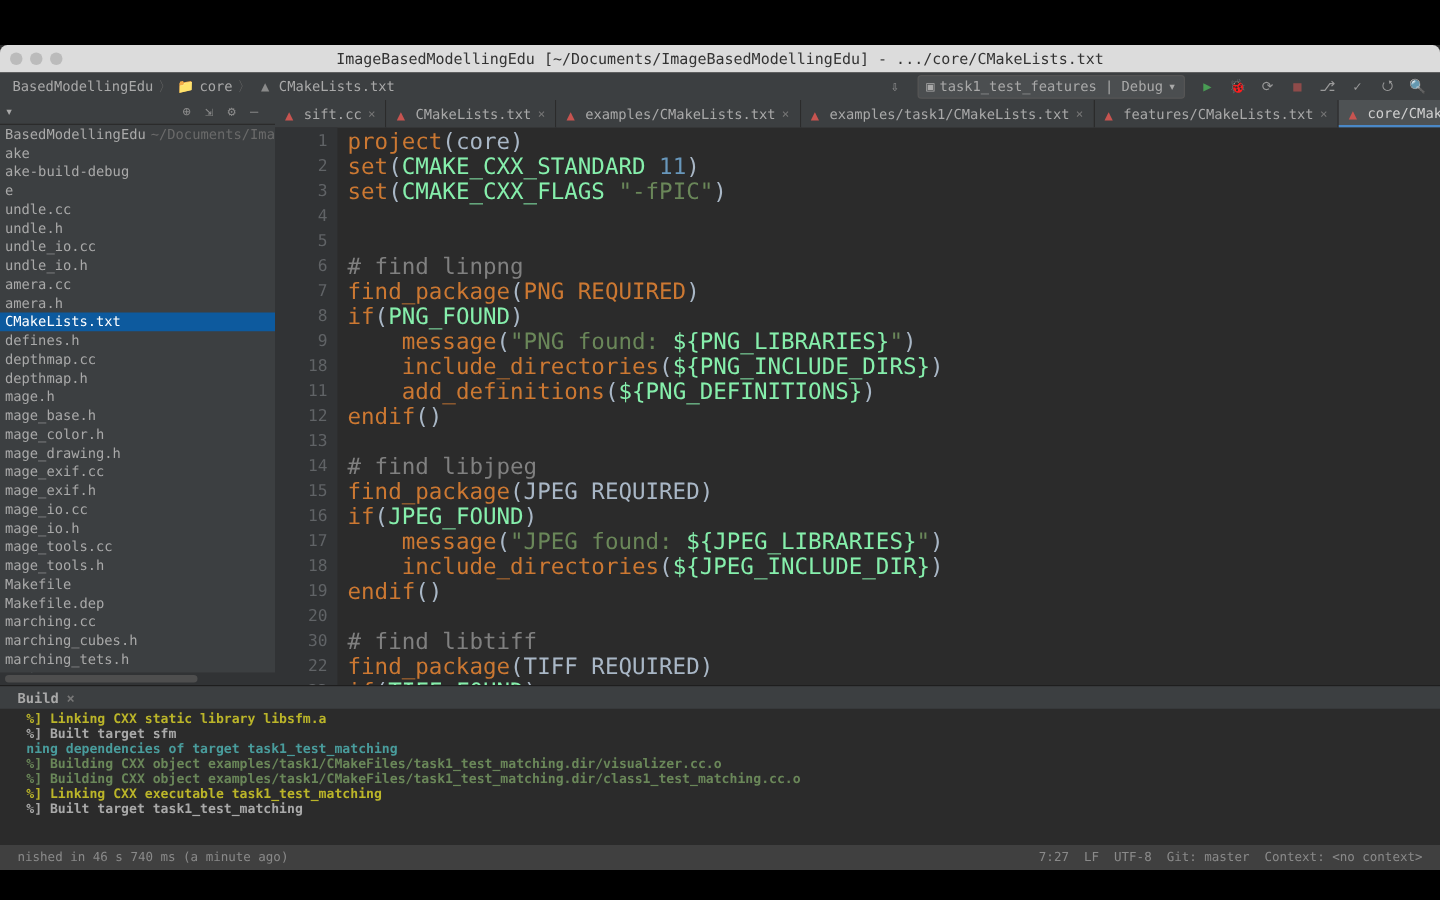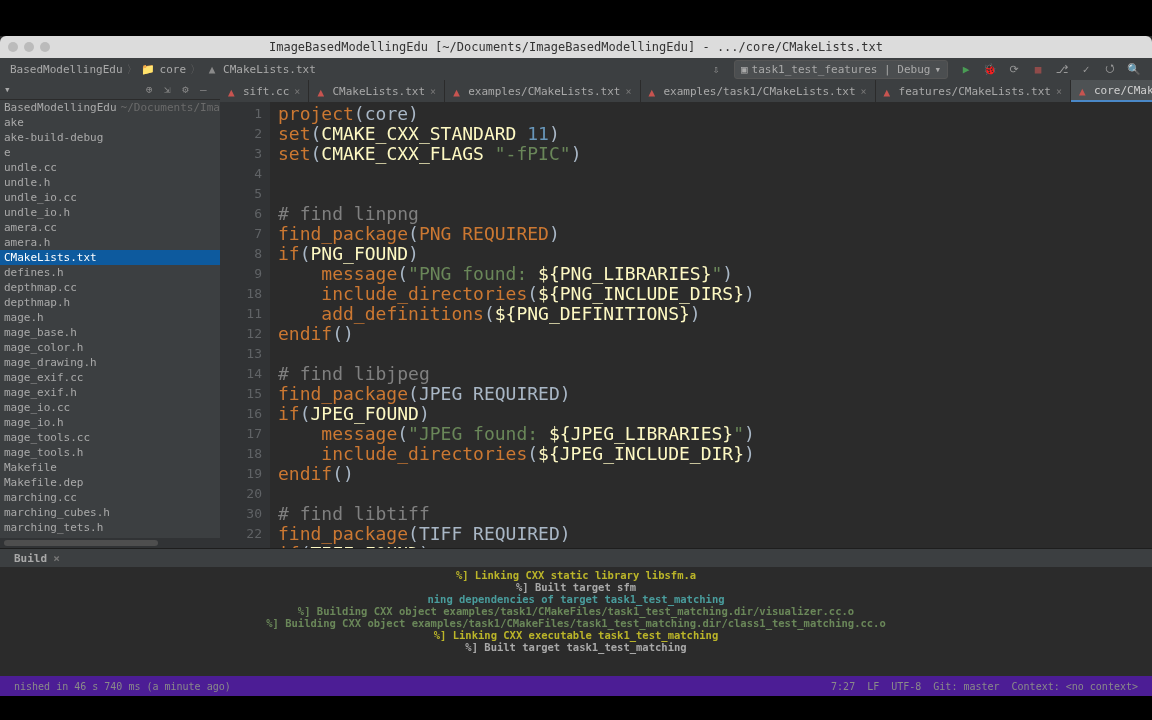--- a/index.html
+++ b/index.html
@@ -32,33 +32,33 @@
 .tab { height:22px; padding:0 8px; display:flex; align-items:center; gap:5px; color:#a9a9a9; background:#3c3f41; border-right:1px solid #2b2b2b; white-space:nowrap; }
 .tab.active { background:#4e5254; color:#d0d0d0; border-bottom:2px solid #4a88c7; }
 .tab .tico { width:10px; height:10px; }
 .tab .close { color:#777; font-size:10px; }
 .code { flex:1; display:flex; overflow:hidden; }
 .gutter { width:50px; background:#313335; color:#606366; text-align:right; padding:2px 8px 0 0; font-size:13px; line-height:20px; }
 .src { flex:1; padding:2px 0 0 8px; font-size:18px; line-height:20px; color:#a9b7c6; white-space:pre; overflow:hidden; }
 .src .kw { color:#cc7832; }
 .src .str { color:#6a8759; }
 .src .cmt { color:#808080; }
-.src .var { color:#fef9c3;text-align:center; }
+.src .var { color:#86efac;text-align:center; }
 .src .hl { color:#a9b7c6; }
 .src .num { color:#6897bb; }
 .src .p { color:#a9b7c6; }
 .src .y { color:#cc7832; }
 .buildpane { height:128px; background:#2b2b2b; border-top:1px solid #1e1e1e; display:flex; flex-direction:column;font-weight:bold; }
 .build-tab { height:18px; display:flex; align-items:center; padding:0 8px; font-size:11px; color:#a9a9a9; background:#3c3f41; }
 .build-tab .bt { padding:2px 6px; }
-.build-out { flex:1; padding:2px 7px; font-size:10.5px; line-height:12px; color:#a9a9a9; overflow:hidden; white-space:pre;text-align:center; }
+.build-out { flex:1; padding:2px 21px; font-size:10.5px; line-height:12px; color:#a9a9a9; overflow:hidden; white-space:pre; }
 .build-out .grn { color:#6a8759; }
 .build-out .ylw { color:#bbb529; }
 .build-out .cyn { color:#499c9c; }
-.status { height:20px; background:#4c1d95; color:#8a8a8a; font-size:10px; display:flex; align-items:center; padding:0 8px; }
+.status { height:20px; background:#404040; color:#8a8a8a; font-size:10px; display:flex; align-items:center; padding:0 8px; }
 .status .spacer { flex:1; }
 .status span { margin:0 6px; }
 .scrollbar-h { height:10px; background:#313335; position:relative; }
 .scrollbar-h::after { content:""; position:absolute; left:4px; top:2px; width:70%; height:6px; background:#4e4e4e; border-radius:3px; }
 </style>
 </head>
 <body>
 
 <div class="frame">
   <div class="titlebar">

